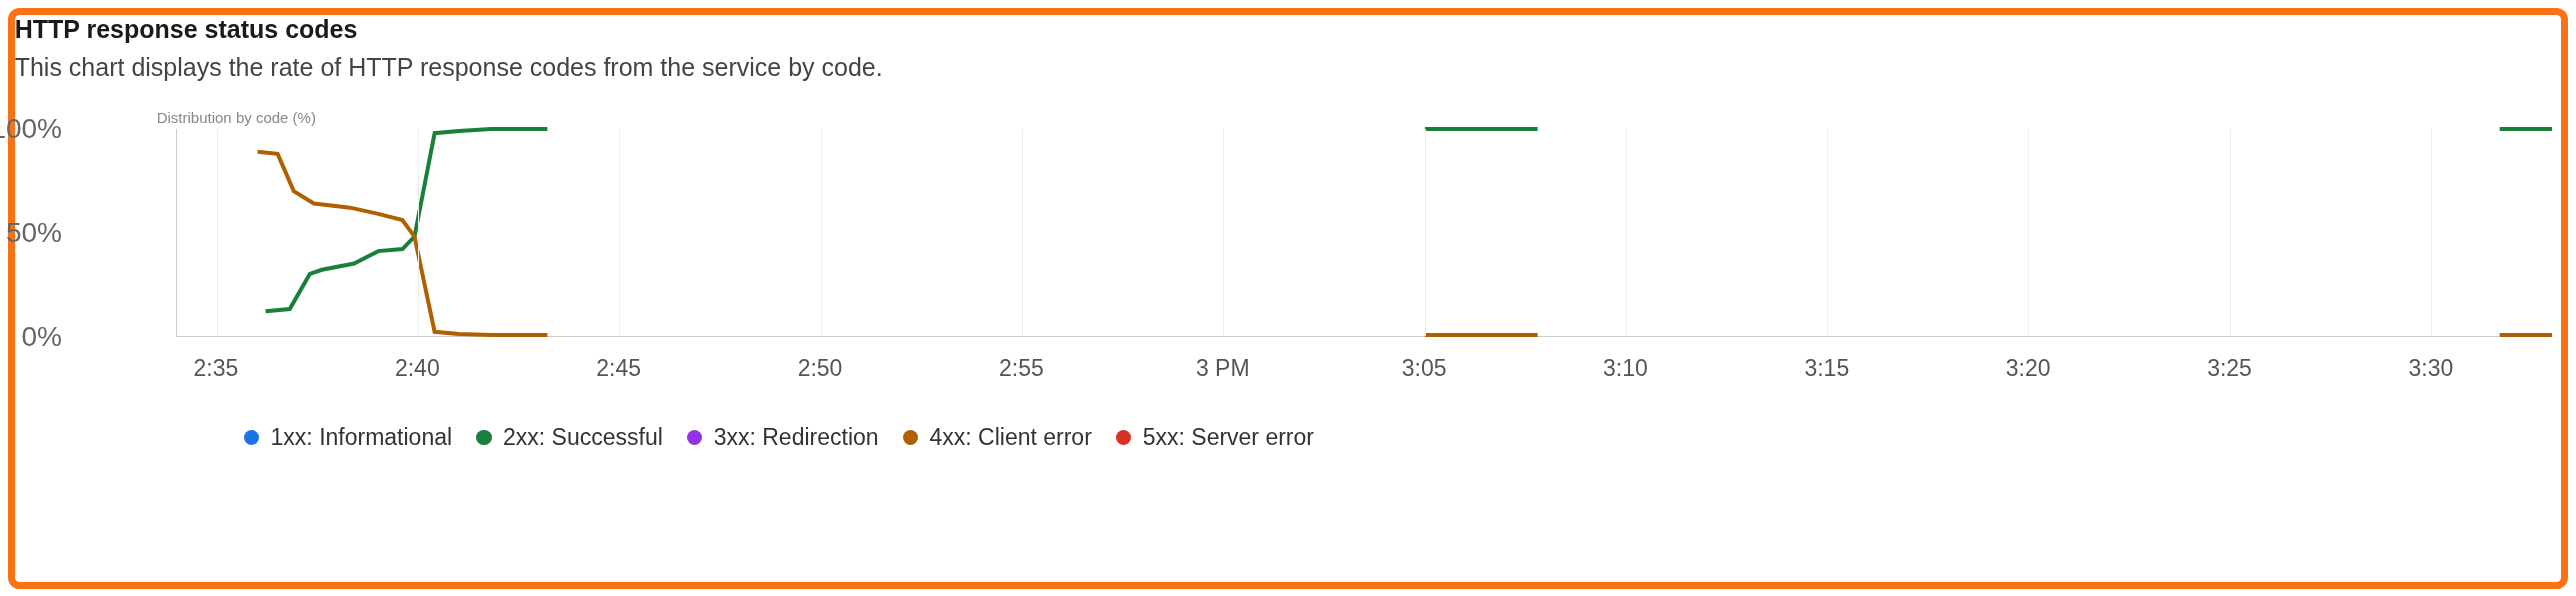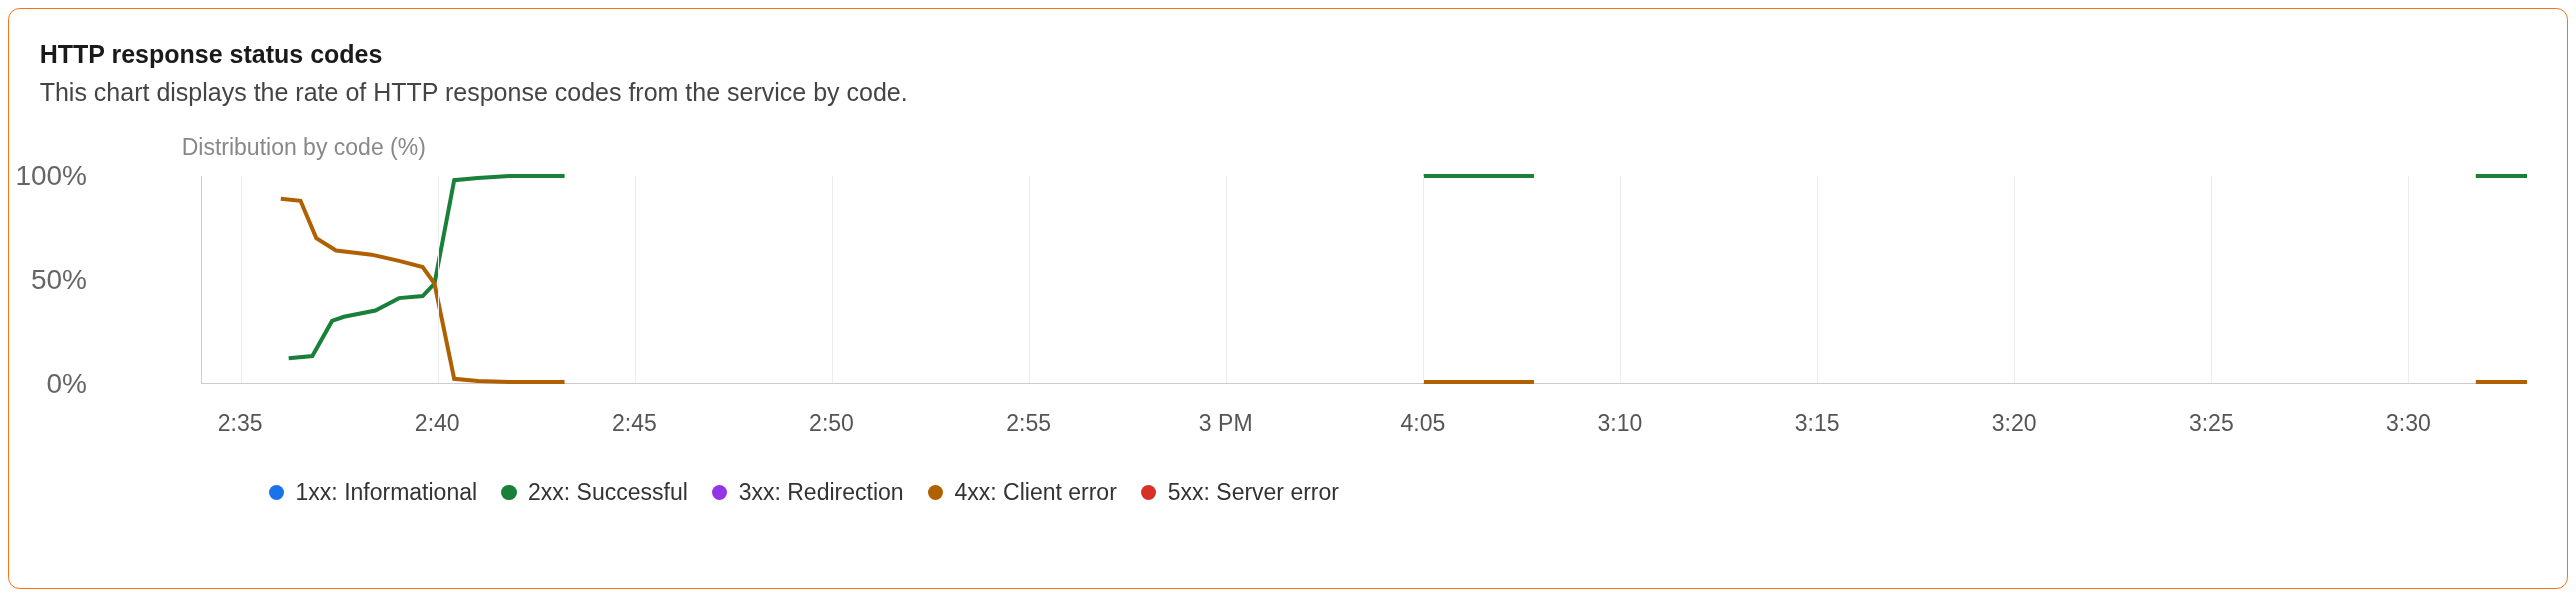--- a/index.html
+++ b/index.html
@@ -3,24 +3,23 @@
   <meta charset="utf-8">
   <style>
     * { box-sizing: border-box; margin: 0; padding: 0; }
     body {
       font-family: -apple-system, BlinkMacSystemFont, "Segoe UI", Helvetica, Arial, sans-serif;
       background: #fff;
       width: 2576px;
       height: 596px;
     }
     .card {
-      border: 1px solid #f97316;
+      border: 7px solid #f97316;
       border-radius: 11.5px;
       margin: 7.7px;
-      padding: 31px;
       height: 581px;
       position: relative;
     }
     .title {
       font-size: 25px;
       font-weight: 600;
       color: #1a1a1a;
       margin-bottom: 9.6px;
     }
     .subtitle {
@@ -28,24 +27,24 @@
       font-weight: 400;
       color: #444;
       margin-bottom: 27px;
     }
     .chart-area {
       position: relative;
       margin-left: 65px;
       margin-right: 9.6px;
     }
     .chart-title {
-      font-size: 23px;
+      font-size: 15px;
       color: #888;
       padding-left: 77px;
-      margin-bottom: 15px;
+      margin-bottom: 3px;
     }
     .plot-wrap {
       position: relative;
       height: 208px;
     }
     .y-axis {
       position: absolute;
       left: -7.7px;
       top: 0;
       height: 208px;
@@ -72,21 +71,21 @@
       position: absolute;
       top: 0;
       bottom: 0;
       width: 1px;
       background: #ededed;
     }
     .x-axis {
       position: relative;
       margin-left: 96px;
       height: 42px;
-      margin-top: 18px;
+      margin-top: 10px;
       text-decoration: underline;
     }
     .x-tick {
       position: absolute;
       top: 7.7px;
       transform: translateX(-50%);
       font-size: 23px;
       color: #555;
       white-space: nowrap;
     }
@@ -162,21 +161,21 @@
         </div>
     </div>
 
     <div class="x-axis" id="x-axis">
         <span class="x-tick" style="left: 1.69492%;">2:35</span>
         <span class="x-tick" style="left: 10.1695%;">2:40</span>
         <span class="x-tick" style="left: 18.6441%;">2:45</span>
         <span class="x-tick" style="left: 27.1186%;">2:50</span>
         <span class="x-tick" style="left: 35.5932%;">2:55</span>
         <span class="x-tick" style="left: 44.0678%;">3 PM</span>
-        <span class="x-tick" style="left: 52.5424%;">4:05</span>
+        <span class="x-tick" style="left: 52.5424%;">3:05</span>
         <span class="x-tick" style="left: 61.0169%;">3:10</span>
         <span class="x-tick" style="left: 69.4915%;">3:15</span>
         <span class="x-tick" style="left: 77.9661%;">3:20</span>
         <span class="x-tick" style="left: 86.4407%;">3:25</span>
         <span class="x-tick" style="left: 94.9153%;">3:30</span>
       </div>
 
     <div class="legend" id="legend">
         <div class="legend-item">
           <span class="swatch" style="background: rgb(26, 115, 232);"></span>

